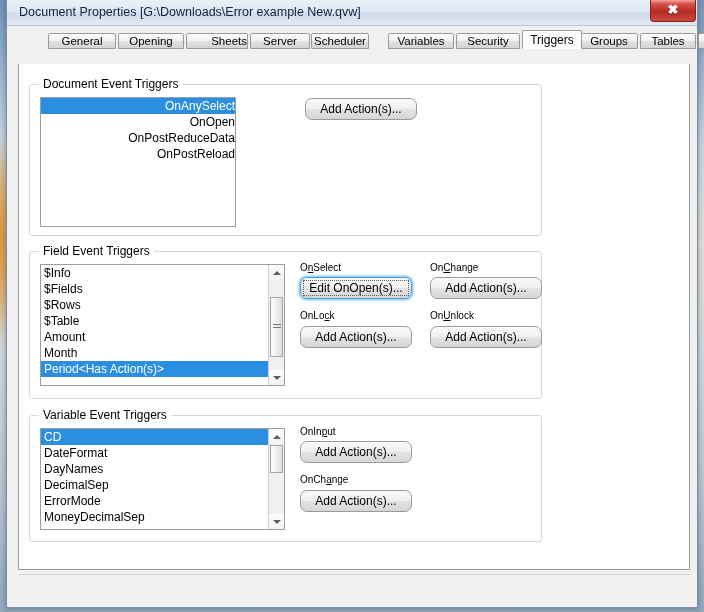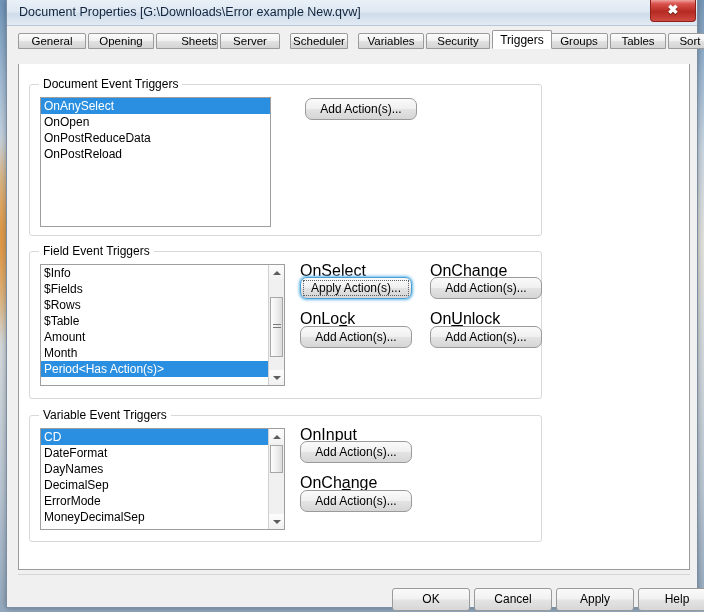--- a/index.html
+++ b/index.html
@@ -209,21 +209,21 @@
     transform: translateY(-50%);
     line-height: 14px;
   }
   .btn.focused .lbl {
     border: 1px dotted #606060;
     margin: 0 2px;
   }
 
   .fieldlabel {
     position: absolute;
-    font-size: 16px;
+    font-size: 10px;
     color: #000;
     white-space: nowrap;
   }
   .fieldlabel u { text-decoration: underline; }
 
   
   #footer-sep {
     position: absolute; left: 11px; top: 574px; width: 672px; height: 1px;
     background: #d5d5d5;
   }
@@ -255,41 +255,41 @@
 <div id="window">
 
   <div id="titlebar">
     <div id="title-text">Document Properties [G:\Downloads\Error example New.qvw]</div>
     <div id="close-button">
       <div class="x">✖</div>
     </div>
   </div>
 
   <div id="tabstrip">
-    <div class="tab-row" id="tab-row-2" style="margin-top:0px;">
+    <div class="tab-row" id="tab-row-2" style="margin-top:0px;margin-left:30px;">
         <div class="tab" style="left: 0px; width: 68px;"><span>General</span></div>
         <div class="tab" style="left: 70px; width: 66px;"><span>Opening</span></div>
         <div class="tab" style="left: 138px; width: 62px; text-align: right;"><span>Sheets</span></div>
         <div class="tab" style="left: 202px; width: 60px;"><span>Server</span></div>
-        <div class="tab" style="left: 272px; width: 58px;"><span>Scheduler</span></div>
+        <div class="tab" style="left: 263px; width: 58px;"><span>Scheduler</span></div>
         <div class="tab" style="left: 340px; width: 66px;"><span>Variables</span></div>
         <div class="tab" style="left: 408px; width: 64px;"><span>Security</span></div>
         <div class="tab active" style="left: 474px; width: 60px;"><span>Triggers</span></div>
         <div class="tab" style="left: 532px; width: 58px;"><span>Groups</span></div>
         <div class="tab" style="left: 592px; width: 56px;"><span>Tables</span></div>
         <div class="tab" style="left: 650px; width: 44px;"><span>Sort</span></div>
       </div>
   </div>
 
   <div id="client">
 
     <div class="groupbox" style="left:10px; top:20px; width:513px; height:152px;">
       <div class="gb-title">Document Event Triggers</div>
 
-      <div class="listbox" id="doc-listbox" style="left:10px; top:12px; width:231px; height:130px;">
+      <div class="listbox" id="doc-listbox" style="left:10px; top:12px; width:196px; height:130px;text-align:right;">
           <div class="li sel">OnAnySelect</div>
           <div class="li">OnOpen</div>
           <div class="li">OnPostReduceData</div>
           <div class="li">OnPostReload</div>
         </div>
 
       <div class="btn" id="doc-add-btn" style="left:275px; top:13px; width:112px; height:22px;">
         <span class="lbl">Add Action(s)...</span>
       </div>
     </div>
@@ -313,21 +313,21 @@
             <div class="sb-grip"></div>
           </div>
           <div class="sb-btn down">
             <div class="sb-arrow"></div>
           </div>
         </div>
       </div>
 
       <div class="fieldlabel" style="left:270px; top:10px;">O<u>n</u>Select</div>
       <div class="btn focused" style="left:270px; top:25px; width:112px; height:22px;">
-        <span class="lbl">Apply Action(s)...</span>
+        <span class="lbl">Edit OnOpen(s)...</span>
       </div>
 
       <div class="fieldlabel" style="left:400px; top:10px;">On<u>C</u>hange</div>
       <div class="btn" style="left:400px; top:25px; width:112px; height:22px;">
         <span class="lbl">Add Action(s)...</span>
       </div>
 
       <div class="fieldlabel" style="left:270px; top:58px;">OnLo<u>c</u>k</div>
       <div class="btn" style="left:270px; top:74px; width:112px; height:22px;">
         <span class="lbl">Add Action(s)...</span>
@@ -367,20 +367,14 @@
 
       <div class="fieldlabel" style="left:270px; top:58px;">OnCh<u>a</u>nge</div>
       <div class="btn" style="left:270px; top:74px; width:112px; height:22px;">
         <span class="lbl">Add Action(s)...</span>
       </div>
     </div>
 
   </div>
 
   <div id="footer-sep"></div>
-  <div id="footer">
-    <div class="footer-btn" style="left:385px;">OK</div>
-    <div class="footer-btn" style="left:467px;">Cancel</div>
-    <div class="footer-btn" style="left:549px;">Apply</div>
-    <div class="footer-btn" style="left:631px;">Help</div>
-  </div>
 
 </div>
 
 </body></html>

